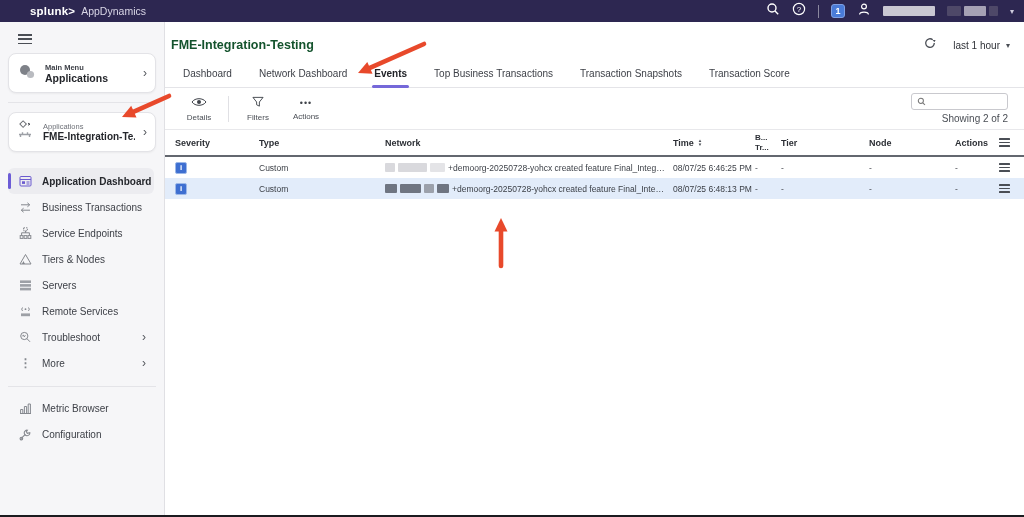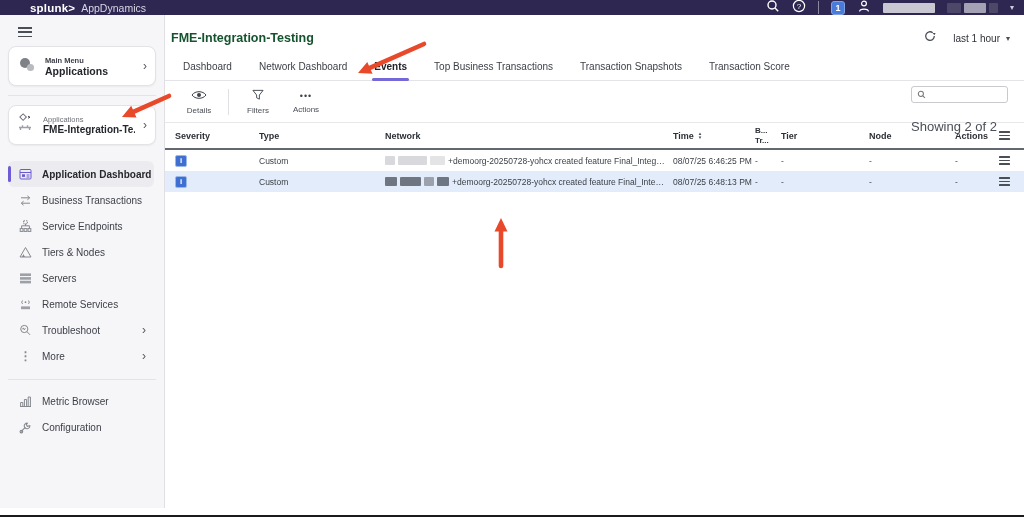--- a/index.html
+++ b/index.html
@@ -1,20 +1,20 @@
 <!DOCTYPE html>
 <html><head>
 <meta charset="utf-8">
 <style>
   * { box-sizing: border-box; margin: 0; padding: 0; }
   html,body { width:1024px; height:517px; overflow:hidden; }
   body { font-family:"Liberation Sans", sans-serif; position:relative; background:#fff; }
 
   
-  .topbar { height:15px; background:#2D2751; display:flex; align-items:center; padding:0 10px 0 30px; color:#fff;text-align:right; }
+  .topbar { height:22px; background:#2D2751; display:flex; align-items:center; padding:0 10px 0 30px; color:#fff;text-align:right; }
   .brand { font-weight:bold; font-size:11.5px; letter-spacing:.2px; }
   .product { font-size:10.5px; color:#D9D6E6; margin-left:6px; }
   .topbar-right { margin-left:auto; display:flex; align-items:center; gap:12px; }
   .tb-divider { width:1px; height:13px; background:rgba(255,255,255,.45); }
   .badge { background:#4A7BD8; border:1px solid #7FA0E4; border-radius:3px; min-width:14px; height:14px;
            font-size:9px; font-weight:bold; display:flex; align-items:center; justify-content:center; }
   .redact { border-radius:1px; height:10px; display:inline-block; }
   .r-light { background:#C9C7D2; width:52px; }
   .r-d1 { background:#4E4868; width:14px; } .r-d2 { background:#A5A1B4; width:22px; } .r-d3 { background:#4E4868; width:9px; }
   .tb-caret { color:#CFCCDD; font-size:8px; }
@@ -57,21 +57,21 @@
   .tab.active::after { content:""; position:absolute; left:-2px; right:-2px; bottom:-1px; height:3px; background:#7568D9; border-radius:2px; }
 
   
   .toolbar { height:42px; border-bottom:1px solid #E8E8EB; display:flex; align-items:center; padding-left:10px; position:relative; }
   .tool-btn { width:48px; display:flex; flex-direction:column; align-items:center; gap:3px; font-size:8px; color:#4A4E55; cursor:pointer; }
   .tool-sep { width:1px; height:26px; background:#E0E0E4; margin:0 5px; }
   .ellipsis-ic { font-size:9px; letter-spacing:1px; color:#3F434A; height:12px; display:flex; align-items:center; }
   .search-wrap { position:absolute; right:16px; top:5px; width:97px; }
   .search-box { height:17px; border:1px solid #C9C9CE; border-radius:3px; display:flex; align-items:center; padding:0 5px; background:#fff; }
   .search-box input { border:none; outline:none; width:70px; font-size:9px; font-family:"Liberation Sans",sans-serif; }
-  .showing { font-size:13px; color:#4A4E55; text-align:left; margin-top:16px; }
+  .showing { font-size:10px; color:#4A4E55; text-align:right; margin-top:3px; }
 
   
   .t-grid { display:grid; grid-template-columns:84px 126px 288px 82px 26px 88px 86px 44px 1fr; align-items:center; padding-left:10px; }
   .thead { height:27px; border-bottom:2px solid #63676F; font-size:9px; font-weight:bold; color:#2C2F35; }
   .th-time { display:flex; align-items:center; gap:4px; }
   .sort-stack { display:flex; flex-direction:column; line-height:.8; font-size:4.5px; color:#4A4E55; }
   .th-bt { font-size:8px; line-height:1.15; }
   .trow { height:21px; font-size:8.5px; color:#3A3E45; cursor:pointer; }
   .trow.alt { background:#E2ECFA; }
   .sev { width:12px; height:12px; background:#3E6FD1; border:1px solid #9CB8E8; border-radius:2px; color:#fff;

